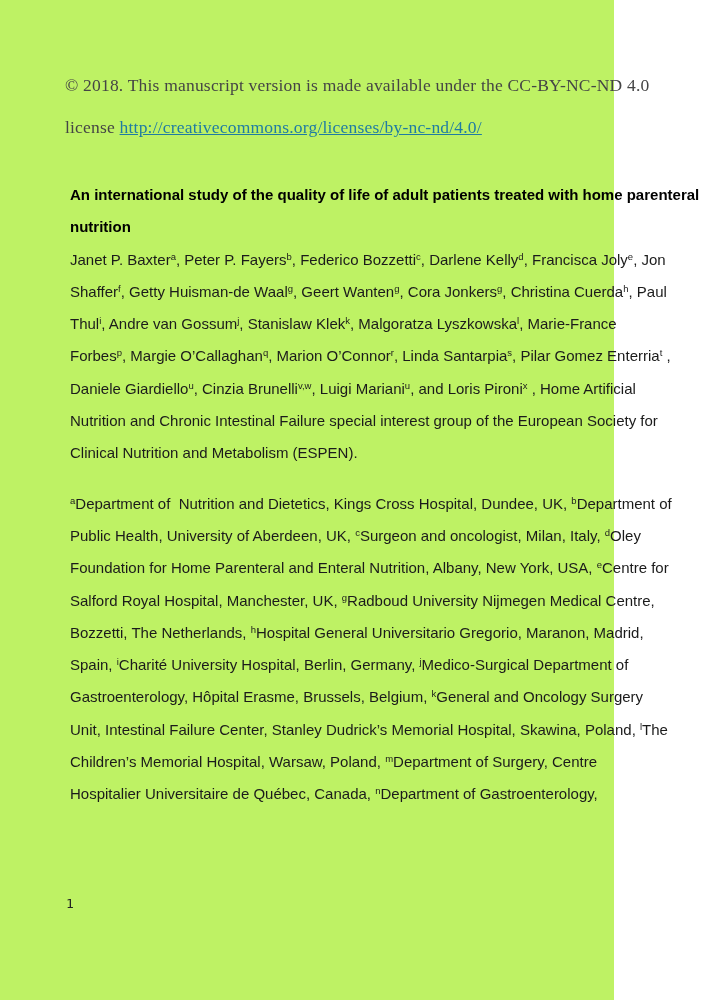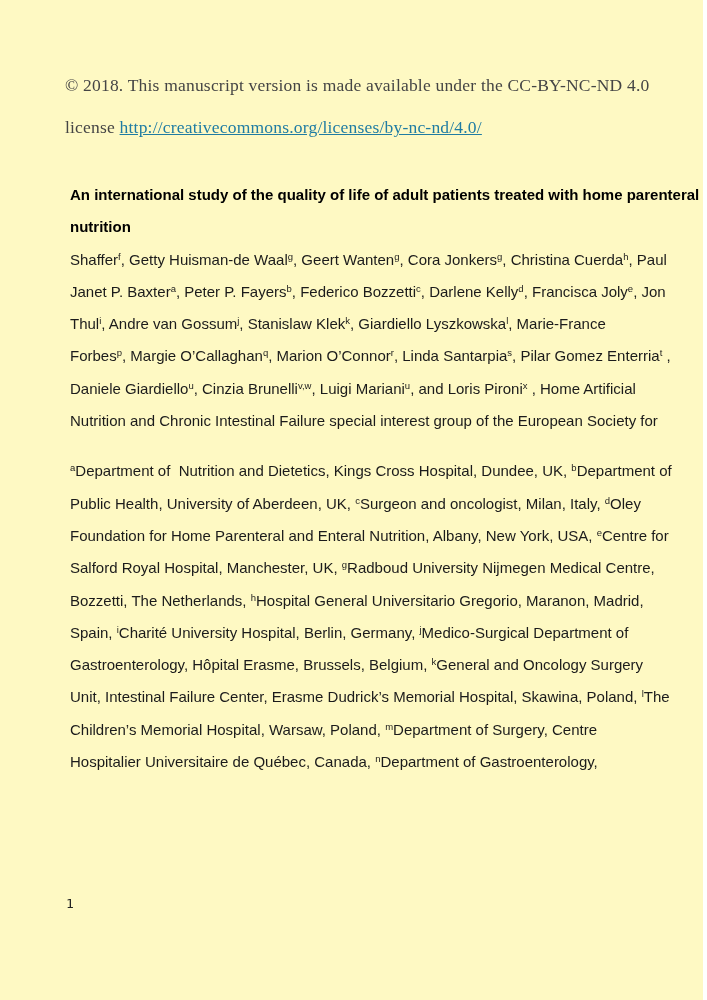--- a/index.html
+++ b/index.html
@@ -5,22 +5,22 @@
   html, body { margin: 0; padding: 0; }
   body {
     width: 707px; height: 1000px;
     background: #ffffff;
     position: relative;
     font-family: "Liberation Sans", sans-serif;
     overflow: hidden;
   }
   .page {
     position: absolute; left: 0; top: 0;
-    width: 703px; height: 1000px;
-    background: #fef9c3;
+    width: 614px; height: 1000px;
+    background: #bef264;
   }
   .line { white-space: pre; }
   .license {
     position: absolute; left: 65px; top: 64px; width: 600px;
     font-family: "Liberation Serif", serif;
     font-size: 17.5px; line-height: 42px;
     color: #454545; letter-spacing: 0.2px;
   }
   .license .link {
     text-decoration: underline;
@@ -52,35 +52,36 @@
       <div class="line"><span>© 2018. This manuscript version is made available under the CC-BY-NC-ND 4.0</span></div>
       <div class="line"><span>license </span><span class="link" style="color: rgb(31, 124, 163); text-decoration-color: rgb(31, 124, 163); text-align: right;">http://creativecommons.org/licenses/by-nc-nd/4.0/</span></div>
     </div>
 
   <div class="main">
     <div class="title">
         <div class="line"><span>An international study of the quality of life of adult patients treated with home parenteral</span></div>
         <div class="line"><span>nutrition</span></div>
       </div>
     <div class="authors">
+        <div class="line"><span>Janet P. Baxter</span><sup>a</sup><span>, Peter P. Fayers</span><sup>b</sup><span>, Federico Bozzetti</span><sup>c</sup><span>, Darlene Kelly</span><sup>d</sup><span>, Francisca Joly</span><sup>e</sup><span>, Jon</span></div>
         <div class="line"><span>Shaffer</span><sup>f</sup><span>, Getty Huisman-de Waal</span><sup>g</sup><span>, Geert Wanten</span><sup>g</sup><span>, Cora Jonkers</span><sup>g</sup><span>, Christina Cuerda</span><sup>h</sup><span>, Paul</span></div>
-        <div class="line"><span>Janet P. Baxter</span><sup>a</sup><span>, Peter P. Fayers</span><sup>b</sup><span>, Federico Bozzetti</span><sup>c</sup><span>, Darlene Kelly</span><sup>d</sup><span>, Francisca Joly</span><sup>e</sup><span>, Jon</span></div>
-        <div class="line"><span>Thul</span><sup>i</sup><span>, Andre van Gossum</span><sup>j</sup><span>, Stanislaw Klek</span><sup>k</sup><span>, Giardiello Lyszkowska</span><sup>l</sup><span>, Marie-France</span></div>
+        <div class="line"><span>Thul</span><sup>i</sup><span>, Andre van Gossum</span><sup>j</sup><span>, Stanislaw Klek</span><sup>k</sup><span>, Malgoratza Lyszkowska</span><sup>l</sup><span>, Marie-France</span></div>
         <div class="line"><span>Forbes</span><sup>p</sup><span>, Margie O’Callaghan</span><sup>q</sup><span>, Marion O’Connor</span><sup>r</sup><span>, Linda Santarpia</span><sup>s</sup><span>, Pilar Gomez Enterria</span><sup>t</sup><span> ,</span></div>
         <div class="line"><span>Daniele Giardiello</span><sup>u</sup><span>, Cinzia Brunelli</span><sup>v,w</sup><span>, Luigi Mariani</span><sup>u</sup><span>, and Loris Pironi</span><sup>x</sup><span> , Home Artificial</span></div>
         <div class="line"><span>Nutrition and Chronic Intestinal Failure special interest group of the European Society for</span></div>
+        <div class="line"><span>Clinical Nutrition and Metabolism (ESPEN).</span></div>
       </div>
     <div class="affiliations">
         <div class="line"><sup>a</sup><span>Department of  Nutrition and Dietetics, Kings Cross Hospital, Dundee, UK, </span><sup>b</sup><span>Department of</span></div>
         <div class="line"><span>Public Health, University of Aberdeen, UK, </span><sup>c</sup><span>Surgeon and oncologist, Milan, Italy, </span><sup>d</sup><span>Oley</span></div>
         <div class="line"><span>Foundation for Home Parenteral and Enteral Nutrition, Albany, New York, USA, </span><sup>e</sup><span>Centre for</span></div>
         <div class="line"><span>Salford Royal Hospital, Manchester, UK, </span><sup>g</sup><span>Radboud University Nijmegen Medical Centre,</span></div>
         <div class="line"><span>Bozzetti, The Netherlands, </span><sup>h</sup><span>Hospital General Universitario Gregorio, Maranon, Madrid,</span></div>
         <div class="line"><span>Spain, </span><sup>i</sup><span>Charité University Hospital, Berlin, Germany, </span><sup>j</sup><span>Medico-Surgical Department of</span></div>
         <div class="line"><span>Gastroenterology, Hôpital Erasme, Brussels, Belgium, </span><sup>k</sup><span>General and Oncology Surgery</span></div>
-        <div class="line"><span>Unit, Intestinal Failure Center, Erasme Dudrick’s Memorial Hospital, Skawina, Poland, </span><sup>l</sup><span>The</span></div>
+        <div class="line"><span>Unit, Intestinal Failure Center, Stanley Dudrick’s Memorial Hospital, Skawina, Poland, </span><sup>l</sup><span>The</span></div>
         <div class="line"><span>Children’s Memorial Hospital, Warsaw, Poland, </span><sup>m</sup><span>Department of Surgery, Centre</span></div>
         <div class="line"><span>Hospitalier Universitaire de Québec, Canada, </span><sup>n</sup><span>Department of Gastroenterology,</span></div>
       </div>
   </div>
 
   <div class="pagenum">1</div>
 </div>
 
 </body></html>

